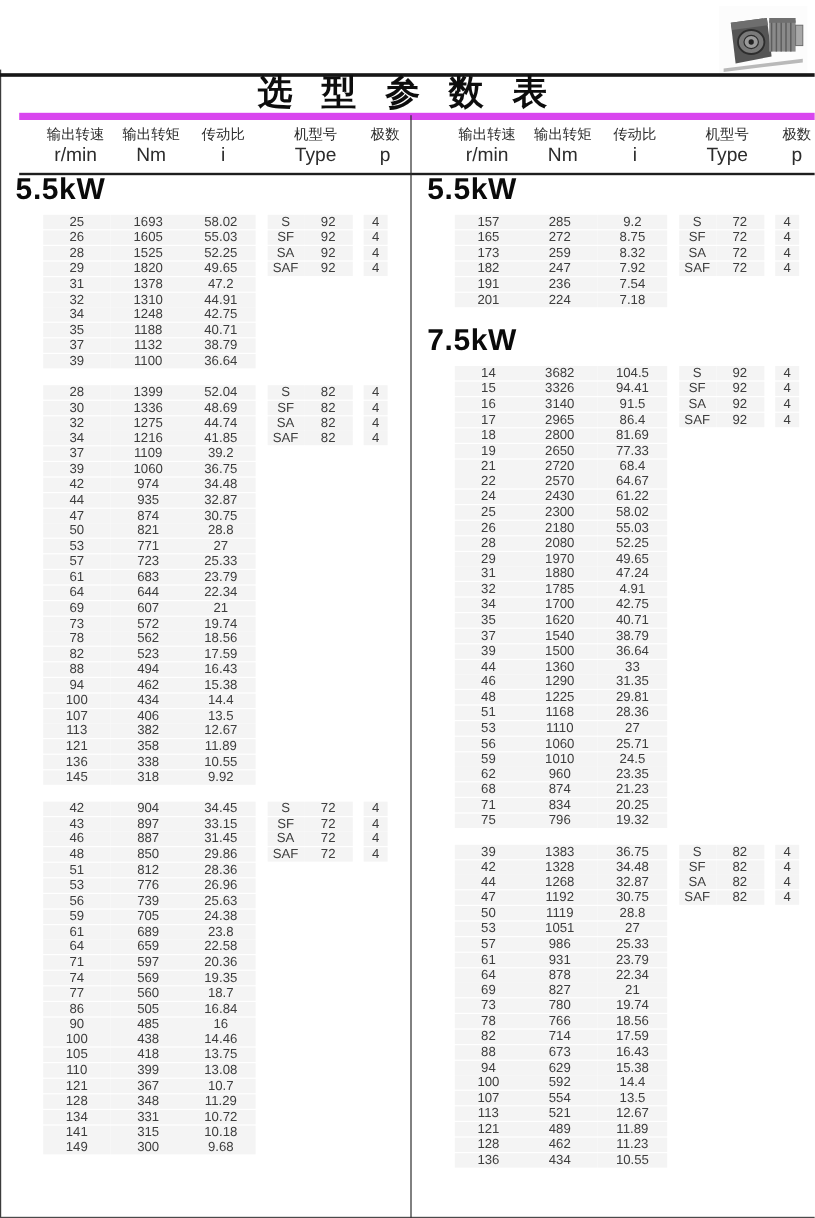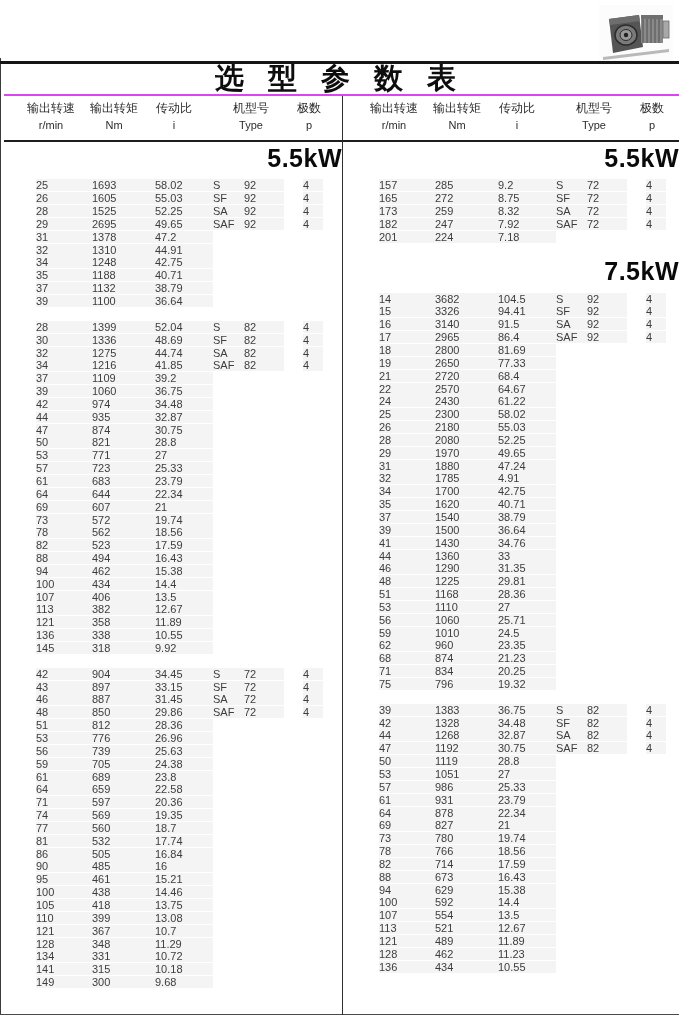--- a/index.html
+++ b/index.html
@@ -12,53 +12,53 @@
   
   .edge-left   { position:absolute; left:0; top:58px; bottom:0; width:1px; background:#3c3c3c; }
   .edge-bottom { position:absolute; left:0; right:0; bottom:0; height:1px; background:#4a4a4a; }
 
   
   .motor-photo { position:absolute; top:5px; right:6px; width:74px; height:60px; }
 
   
   .rule-thick { position:absolute; left:0; right:0; top:61px; height:3px; background:#161616; }
   .header-band {
-    position:absolute; top:94px; left:4px; right:0; height:44px;
-    border-top:2px solid #d946ef; border-bottom:2px solid #1e1e1e;
+    position:absolute; top:94px; left:16px; right:0; height:44px;
+    border-top:6px solid #d946ef; border-bottom:2px solid #1e1e1e;
   }
   .v-divider { position:absolute; left:342px; top:96px; bottom:0; width:1px; background:#2f2f2f; }
 
   
   .page-title {
     position:absolute; top:62px; left:0; width:100%; text-align:center;
     font-size:29px; font-weight:bold; color:#0d0d0d; letter-spacing:8px; line-height:32px;
     white-space:nowrap;
   }
 
   
   .header-half { position:absolute; top:0; bottom:0; }
   .header-half.h-left  { left:0;    width:342px; }
   .header-half.h-right { left:343px; width:336px; }
   .hcell {
     position:absolute; top:5px; transform:translateX(-50%);
     text-align:center; font-size:12px; color:#2c2c2c; white-space:nowrap; line-height:15px;
   }
-  .hcell .unit { margin-top:2px; font-size:11px; color:#2c2c2c; }
+  .hcell .unit { margin-top:2px; font-size:16px; color:#2c2c2c; }
 
   
   .content { position:absolute; top:140px; left:0; right:0; bottom:0; overflow:hidden; }
   .half { position:absolute; top:0; bottom:0; }
   .half.col-0 { left:0;     width:342px; }
   .half.col-1 { left:343px; width:336px; }
 
   .kw-heading {
     font-size:25px; font-weight:bold; color:#0a0a0a;
-    margin:3px 0 6px 13px; line-height:30px; letter-spacing:0.5px;text-align:right;
+    margin:3px 0 6px 13px; line-height:30px; letter-spacing:0.5px;
   }
-  .block { margin-bottom:13px; }
+  .block { margin-bottom:13px;text-align:center; }
   .row { display:flex; height:12.85px; align-items:center; font-size:11px; color:#3d3d3d; }
   .row span { display:inline-block; }
   .c-speed  { width:56px; margin-left:36px; }
   .c-torque { width:63px; }
   .c-ratio  { width:58px; }
   .c-type   { width:90px; display:flex; }
   .t-prefix { width:31px; }
   .t-size   { width:40px; }
   .c-poles  { width:20px; }
   .c-speed:not(:empty), .c-torque:not(:empty), .c-ratio:not(:empty),
@@ -160,21 +160,21 @@
           </div>
           <div class="row">
             <span class="c-speed">28</span>
             <span class="c-torque">1525</span>
             <span class="c-ratio">52.25</span>
             <span class="c-type"><span class="t-prefix">SA</span><span class="t-size">92</span></span>
             <span class="c-poles">4</span>
           </div>
           <div class="row">
             <span class="c-speed">29</span>
-            <span class="c-torque">2695</span>
+            <span class="c-torque">1820</span>
             <span class="c-ratio">49.65</span>
             <span class="c-type"><span class="t-prefix">SAF</span><span class="t-size">92</span></span>
             <span class="c-poles">4</span>
           </div>
           <div class="row">
             <span class="c-speed">31</span>
             <span class="c-torque">1378</span>
             <span class="c-ratio">47.2</span>
             <span class="c-type"><span class="t-prefix"></span><span class="t-size"></span></span>
             <span class="c-poles"></span>
@@ -485,44 +485,30 @@
             <span class="c-poles"></span>
           </div>
           <div class="row">
             <span class="c-speed">77</span>
             <span class="c-torque">560</span>
             <span class="c-ratio">18.7</span>
             <span class="c-type"><span class="t-prefix"></span><span class="t-size"></span></span>
             <span class="c-poles"></span>
           </div>
           <div class="row">
-            <span class="c-speed">81</span>
-            <span class="c-torque">532</span>
-            <span class="c-ratio">17.74</span>
-            <span class="c-type"><span class="t-prefix"></span><span class="t-size"></span></span>
-            <span class="c-poles"></span>
-          </div>
-          <div class="row">
             <span class="c-speed">86</span>
             <span class="c-torque">505</span>
             <span class="c-ratio">16.84</span>
             <span class="c-type"><span class="t-prefix"></span><span class="t-size"></span></span>
             <span class="c-poles"></span>
           </div>
           <div class="row">
             <span class="c-speed">90</span>
             <span class="c-torque">485</span>
             <span class="c-ratio">16</span>
-            <span class="c-type"><span class="t-prefix"></span><span class="t-size"></span></span>
-            <span class="c-poles"></span>
-          </div>
-          <div class="row">
-            <span class="c-speed">95</span>
-            <span class="c-torque">461</span>
-            <span class="c-ratio">15.21</span>
             <span class="c-type"><span class="t-prefix"></span><span class="t-size"></span></span>
             <span class="c-poles"></span>
           </div>
           <div class="row">
             <span class="c-speed">100</span>
             <span class="c-torque">438</span>
             <span class="c-ratio">14.46</span>
             <span class="c-type"><span class="t-prefix"></span><span class="t-size"></span></span>
             <span class="c-poles"></span>
           </div>
@@ -602,20 +588,27 @@
             <span class="c-poles">4</span>
           </div>
           <div class="row">
             <span class="c-speed">182</span>
             <span class="c-torque">247</span>
             <span class="c-ratio">7.92</span>
             <span class="c-type"><span class="t-prefix">SAF</span><span class="t-size">72</span></span>
             <span class="c-poles">4</span>
           </div>
           <div class="row">
+            <span class="c-speed">191</span>
+            <span class="c-torque">236</span>
+            <span class="c-ratio">7.54</span>
+            <span class="c-type"><span class="t-prefix"></span><span class="t-size"></span></span>
+            <span class="c-poles"></span>
+          </div>
+          <div class="row">
             <span class="c-speed">201</span>
             <span class="c-torque">224</span>
             <span class="c-ratio">7.18</span>
             <span class="c-type"><span class="t-prefix"></span><span class="t-size"></span></span>
             <span class="c-poles"></span>
           </div>
         </div>
         <div class="kw-heading">7.5kW</div>
         <div class="block">
           <div class="row">
@@ -745,27 +738,20 @@
             <span class="c-poles"></span>
           </div>
           <div class="row">
             <span class="c-speed">39</span>
             <span class="c-torque">1500</span>
             <span class="c-ratio">36.64</span>
             <span class="c-type"><span class="t-prefix"></span><span class="t-size"></span></span>
             <span class="c-poles"></span>
           </div>
           <div class="row">
-            <span class="c-speed">41</span>
-            <span class="c-torque">1430</span>
-            <span class="c-ratio">34.76</span>
-            <span class="c-type"><span class="t-prefix"></span><span class="t-size"></span></span>
-            <span class="c-poles"></span>
-          </div>
-          <div class="row">
             <span class="c-speed">44</span>
             <span class="c-torque">1360</span>
             <span class="c-ratio">33</span>
             <span class="c-type"><span class="t-prefix"></span><span class="t-size"></span></span>
             <span class="c-poles"></span>
           </div>
           <div class="row">
             <span class="c-speed">46</span>
             <span class="c-torque">1290</span>
             <span class="c-ratio">31.35</span>

